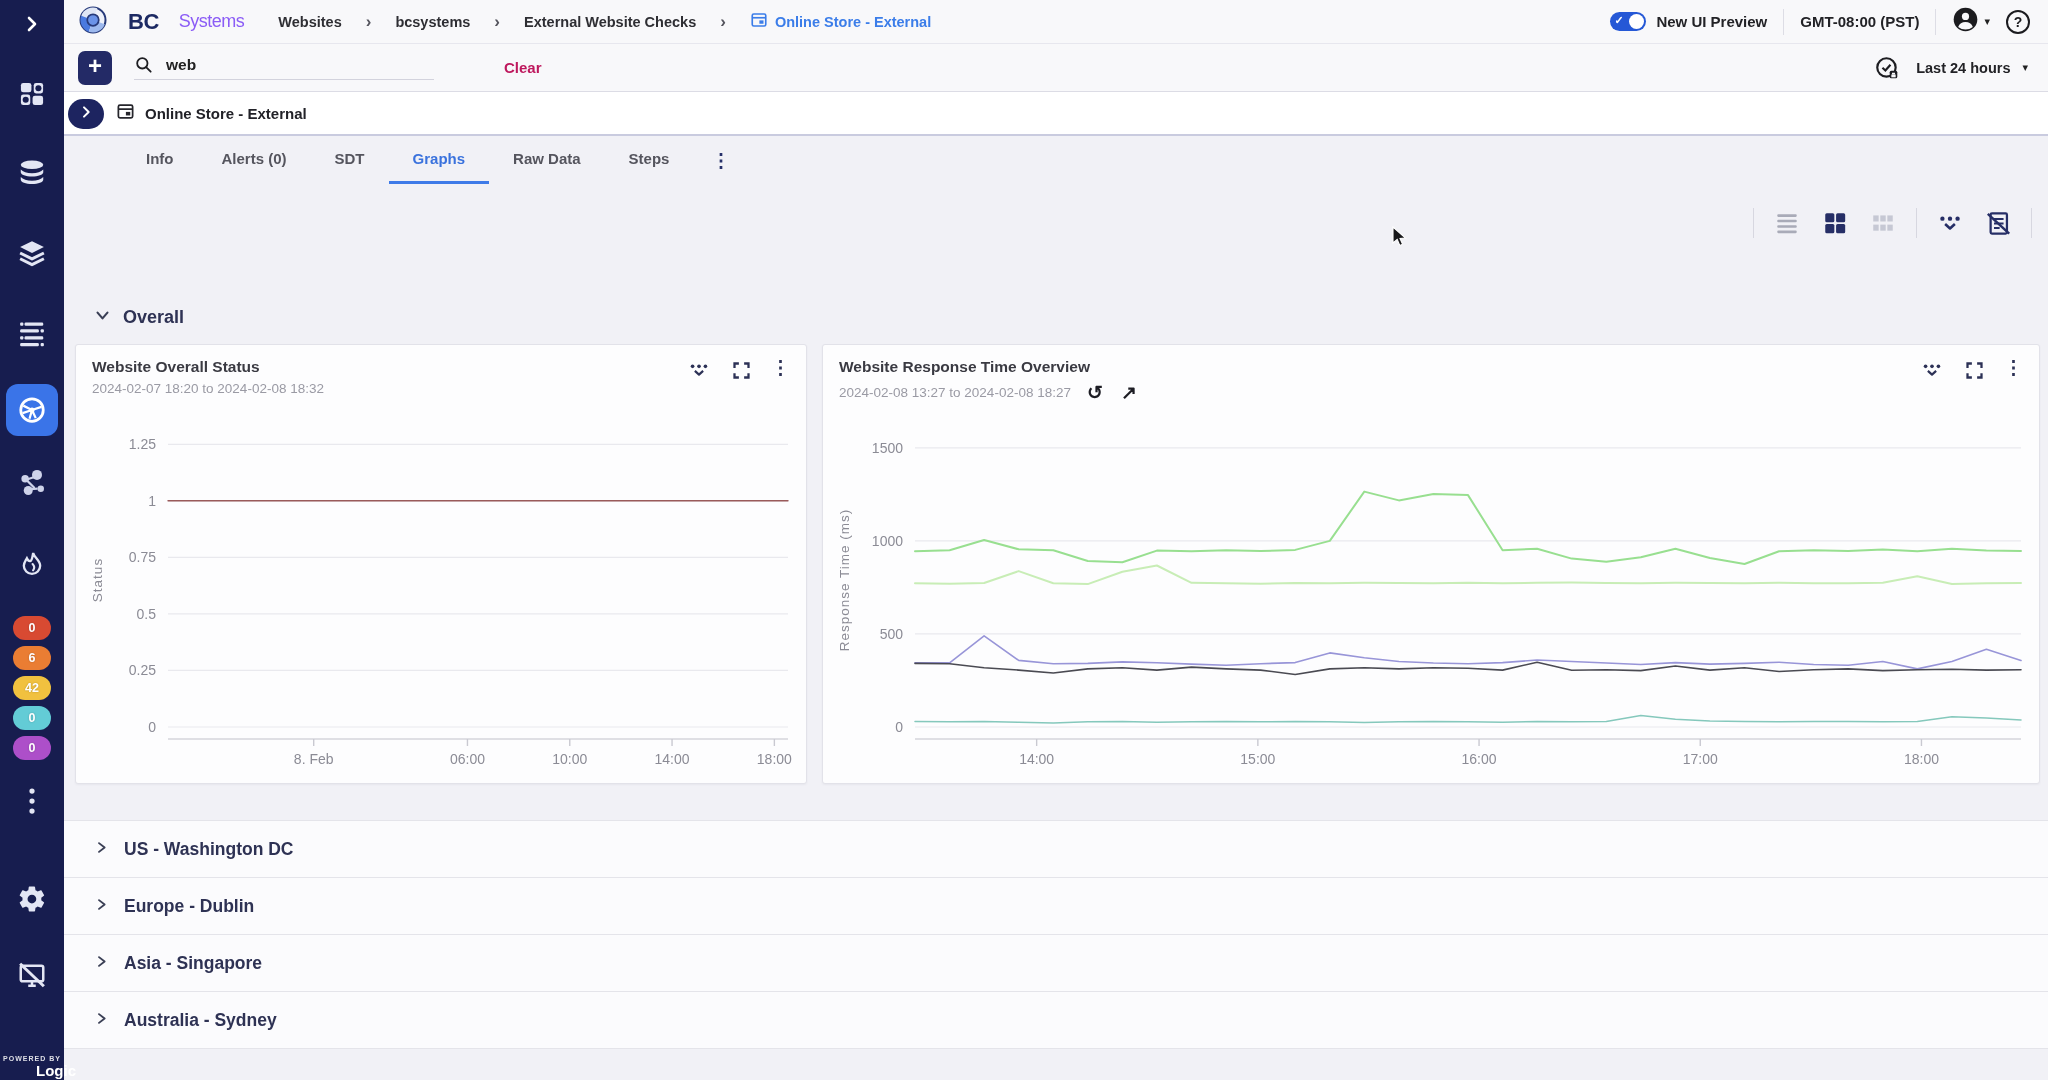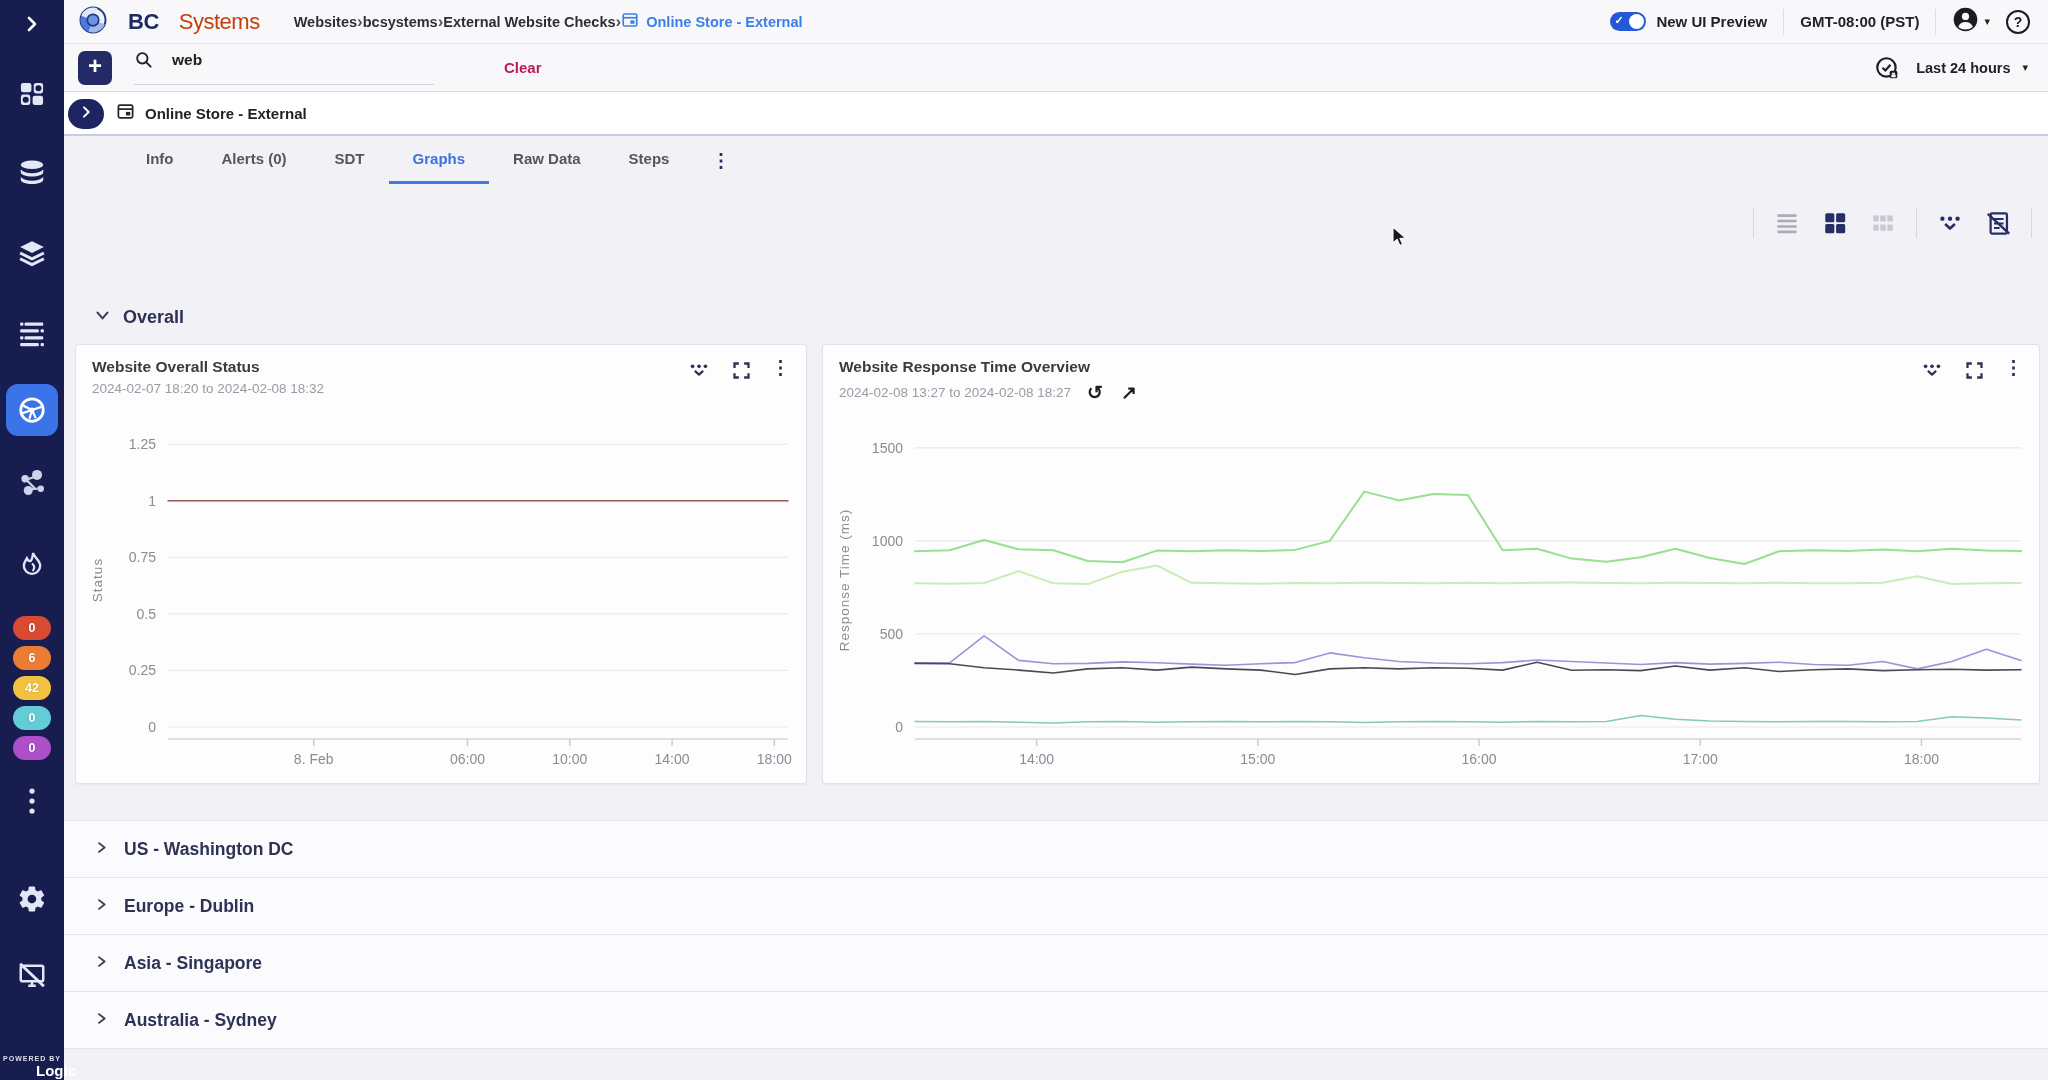--- a/index.html
+++ b/index.html
@@ -15,36 +15,36 @@
   .powered { position:absolute; bottom:-14px; left:0; width:64px; text-align:center; color:#fff; line-height:1.05; }
   .powered .pb { font-size:7px; letter-spacing:1px; font-weight:bold; opacity:.85; }
   .powered .br { font-size:15px; font-weight:bold;padding-left:36px; }
 
   
   .main { margin-left:64px; height:100%; }
 
   .topbar { height:44px; background:#f8f8fa; border-bottom:1px solid #e7e7ee; display:flex; align-items:center; padding:0 18px 0 14px; }
   .logo { display:flex; align-items:center; gap:20px; margin-right:34px; }
   .logo-bc { font-size:22px; font-weight:bold; color:#1d2a63; letter-spacing:-.5px; }
-  .logo-sys { font-size:22px; color:#c2410c; font-weight:500; letter-spacing:-.5px; }
-  .crumbs { display:flex; align-items:center; gap:0; font-size:14.5px; font-weight:bold; color:#2e2e33;text-align:center; }
+  .logo-sys { font-size:18px; color:#8b5cf6; font-weight:500; letter-spacing:-.5px; }
+  .crumbs { display:flex; align-items:center; gap:24px; font-size:14.5px; font-weight:bold; color:#2e2e33;text-align:center; }
   .crumb-sep { color:#55555e; font-size:17px; font-weight:bold; }
   .crumb-current { color:#3b7de9; display:flex; align-items:center; gap:7px; }
   .topbar-right { margin-left:auto; display:flex; align-items:center; gap:16px; }
   .toggle { width:36px; height:19px; background:#2558d6; border-radius:10px; position:relative; }
   .toggle .knob { position:absolute; right:2px; top:2px; width:15px; height:15px; background:#fff; border-radius:50%; }
   .toggle .chk { position:absolute; left:4px; top:2px; color:#fff; font-size:11px; font-weight:bold; }
   .toplabel { font-size:15px; font-weight:bold; color:#222226; }
   .vsep { width:1px; height:26px; background:#dddde5; }
   .help-circ { width:24px; height:24px; border:2.4px solid #1b1b1f; border-radius:50%; display:flex; align-items:center; justify-content:center; font-size:14px; font-weight:bold; color:#1b1b1f; }
   .caret { font-size:11px; color:#222; }
 
   .toolbar2 { height:48px; background:#f8f8fa; border-bottom:1px solid #dcdce5; display:flex; align-items:center; padding:0 20px 0 14px; }
   .add-btn { width:34px; height:34px; background:#232a66; border-radius:7px; color:#fff; font-size:24px; line-height:30px; text-align:center; font-weight:bold; margin-right:22px; }
-  .search-wrap { display:flex; align-items:center; gap:18px; border-bottom:1px solid #d3d3dd; padding-bottom:14px; width:300px; }
+  .search-wrap { display:flex; align-items:center; gap:12px; border-bottom:1px solid #d3d3dd; padding-bottom:4px; width:300px; }
   .search-input { border:none; outline:none; background:transparent; font-size:15.5px; font-weight:bold; color:#222; width:240px; font-family:"Liberation Sans",sans-serif; }
   .clear-btn { margin-left:70px; font-size:15px; color:#be185d; font-weight:bold; }
   .toolbar2-right { margin-left:auto; display:flex; align-items:center; gap:14px; }
   .range-label { font-size:14.5px; font-weight:bold; color:#222226; }
 
   .resource-row { height:44px; background:#ffffff; border-bottom:2px solid #c9cbdf; display:flex; align-items:center; position:relative; }
   .expand-pill { position:absolute; left:4px; top:7px; width:36px; height:30px; background:#1d2460; border-radius:15px; display:flex; align-items:center; justify-content:center; }
   .resource-title { margin-left:52px; display:flex; align-items:center; gap:10px; font-size:15px; font-weight:bold; color:#222228; }
 
   .tabsrow { height:48px; display:flex; align-items:stretch; padding-left:58px; background:#f1f1f6; }

